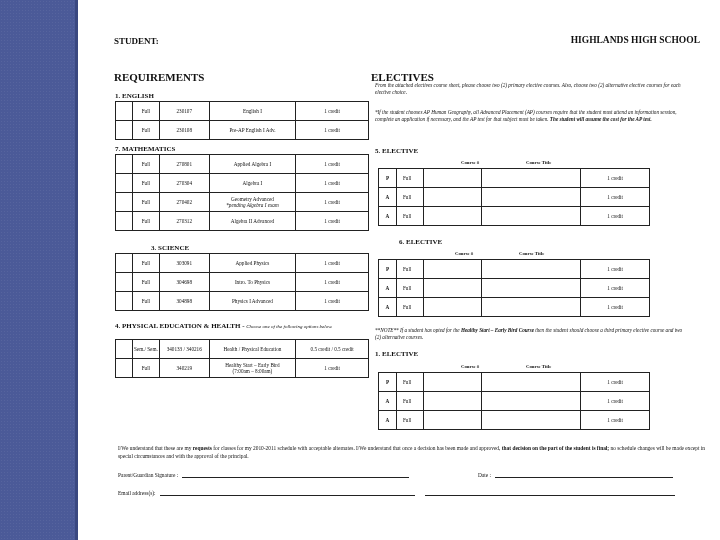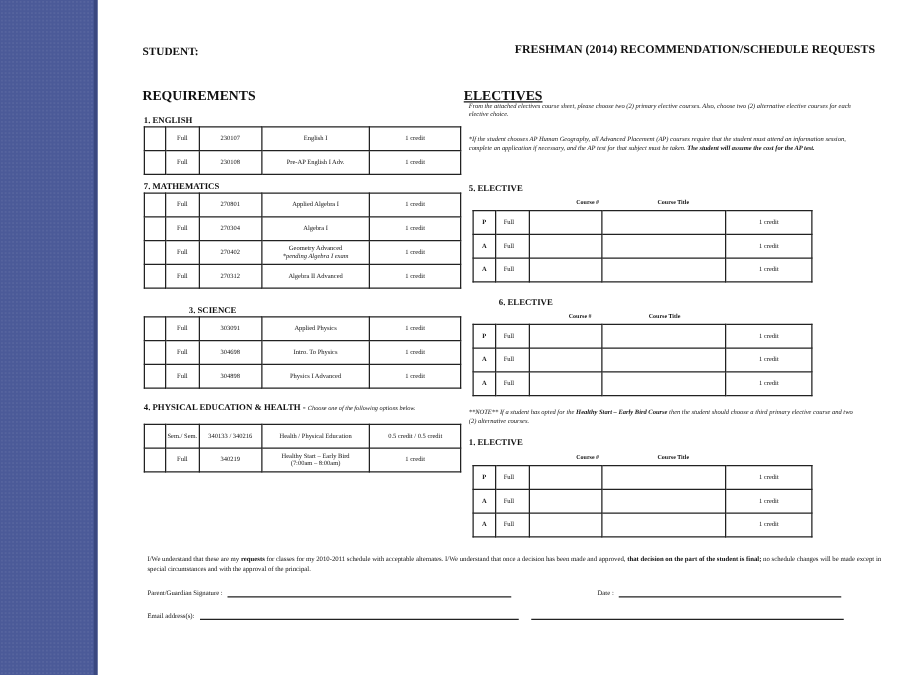--- a/index.html
+++ b/index.html
@@ -12,21 +12,21 @@
     background-size: 3px 3px;
     border-right: 3px solid #3a4880; }
 
   .page { position: absolute; left: 78px; top: 0; width: 642px; height: 540px; }
 
   .student { position: absolute; left: 36px; top: 36px; font-weight: bold; font-size: 9px; }
   .school { position: absolute; right: 20px; top: 35px; text-align: right; font-weight: bold; font-size: 9.5px; line-height: 11px; }
 
   .h-section { font-weight: bold; font-size: 11px; }
   .req-title { position: absolute; left: 36px; top: 71px; }
-  .elec-title { position: absolute; left: 293px; top: 71px; text-decoration: underline; }
+  .elec-title { position: absolute; left: 293px; top: 71px; }
 
   .sub-h { position: absolute; font-weight: bold; font-size: 7px; }
   .sub-h i { font-weight: normal; font-size: 5px; }
 
   table.req { position: absolute; left: 37px; border-collapse: collapse; width: 254px; font-size: 5.2px; }
   table.req td { border: 1px solid #222; text-align: center; vertical-align: middle; height: 19px; line-height: 6px; }
   table.req td.c0 { width: 17px; border-right: 1.5px solid #222; }
   table.req td.c1 { width: 27px; }
   table.req td.c2 { width: 50px; }
   table.req td.c3 { width: 87px; }
@@ -51,21 +51,21 @@
 </style>
 </head>
 <body>
 
 <div class="sidebar"></div>
 
 <div class="page">
 
   <div class="student">STUDENT:</div>
   <div class="school">
-    <div>FRESHMAN (2014) RECOMMENDATION/SCHEDULE REQUESTS</div>
+    <div>HIGHLANDS HIGH SCHOOL</div>
   </div>
 
   <div class="h-section req-title">REQUIREMENTS</div>
 
   <div class="sub-h" style="left:37px;top:92px;">1. ENGLISH</div>
   <table class="req" style="top:101px;">
     <tbody>
         <tr>
       <td class="c0"></td>
       <td class="c1">Full</td>

